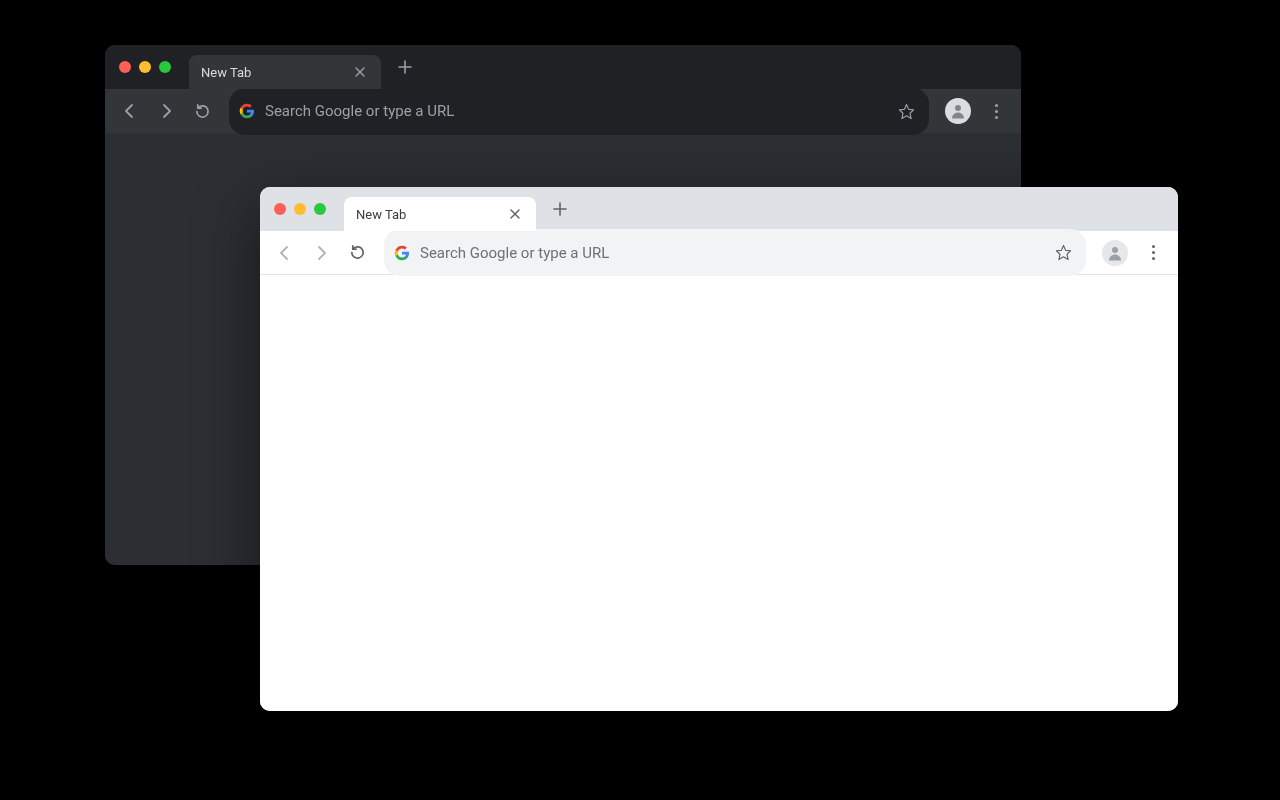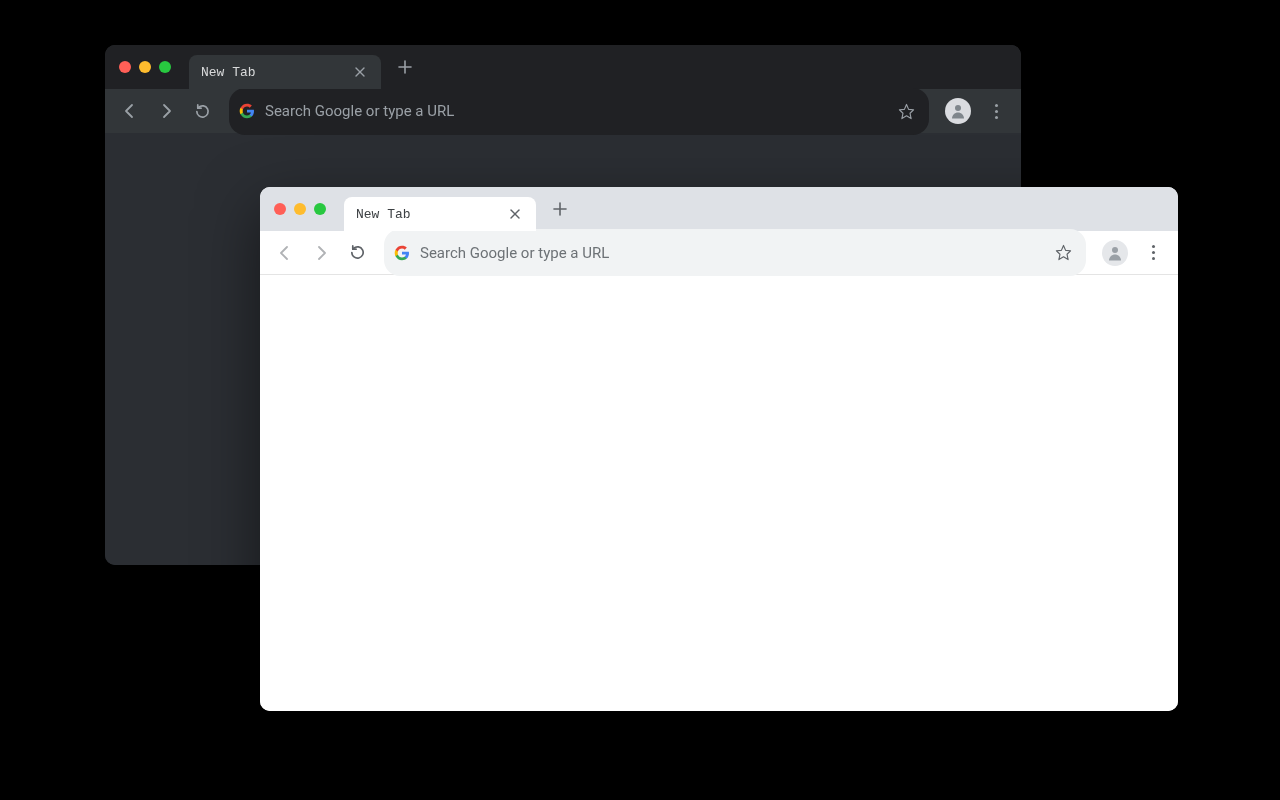--- a/index.html
+++ b/index.html
@@ -46,21 +46,21 @@
   .traffic { display: flex; gap: 8px; margin-right: 18px; align-items: center; }
   .tl { width: 12px; height: 12px; border-radius: 50%; }
   .tl.red { background: #ff5f57; }
   .tl.yellow { background: #febc2e; }
   .tl.green { background: #28c840; }
 
   .tab {
     height: 34px; width: 192px; margin-top: 10px;
     border-top-left-radius: 8px; border-top-right-radius: 8px;
     display: flex; align-items: center; padding: 0 12px; gap: 8px;
-    font-size: 13px; position: relative; font-family: Liberation Mono, monospace;
+    font-size: 13px; position: relative;
   }
   .tab .title { flex: 1; white-space: nowrap; overflow: hidden; text-overflow: ellipsis; }
   .close-x, .newtab-plus { width: 18px; height: 18px; display: flex; align-items: center; justify-content: center; cursor: pointer; }
   .newtab-btn { width: 28px; height: 28px; display:flex; align-items:center; justify-content:center; margin-left: 10px; border-radius: 50%; cursor:pointer; }
 
   .navicon { width: 30px; height: 30px; display:flex; align-items:center; justify-content:center; border-radius:50%; cursor:pointer; }
 
   .omnibox {
     flex: 1; height: 47px; border-radius: 16px;
     display: flex; align-items: center; padding: 16px 10px; gap: 10px;

